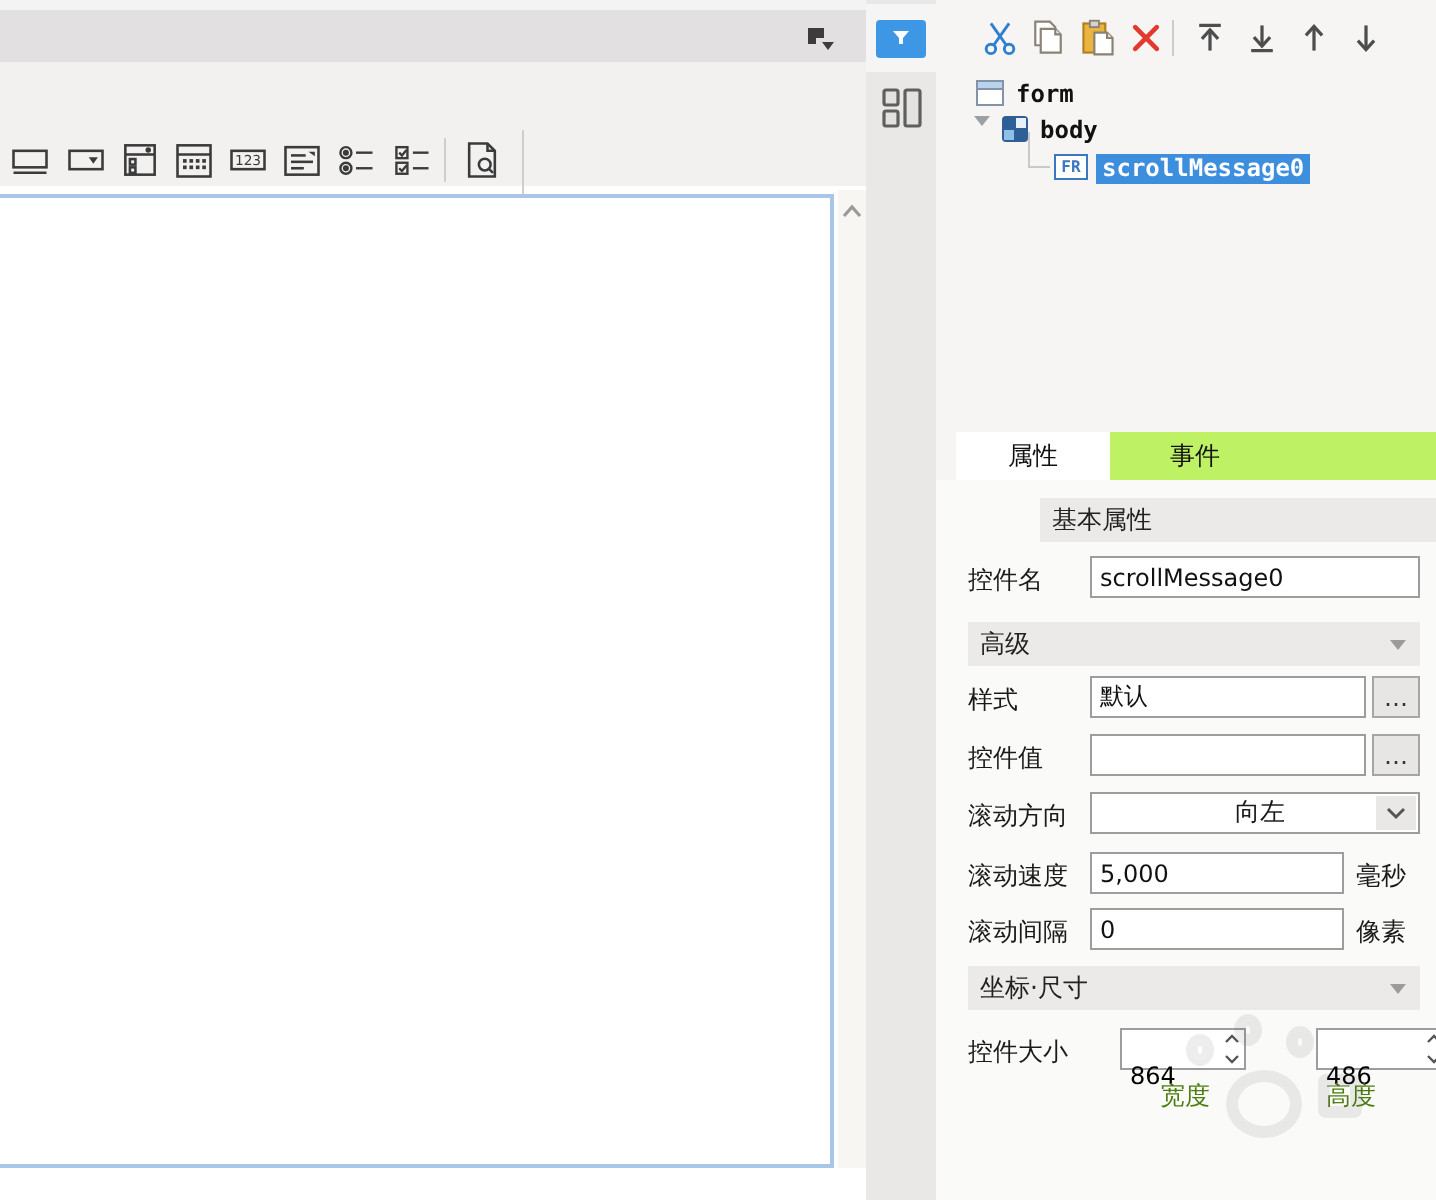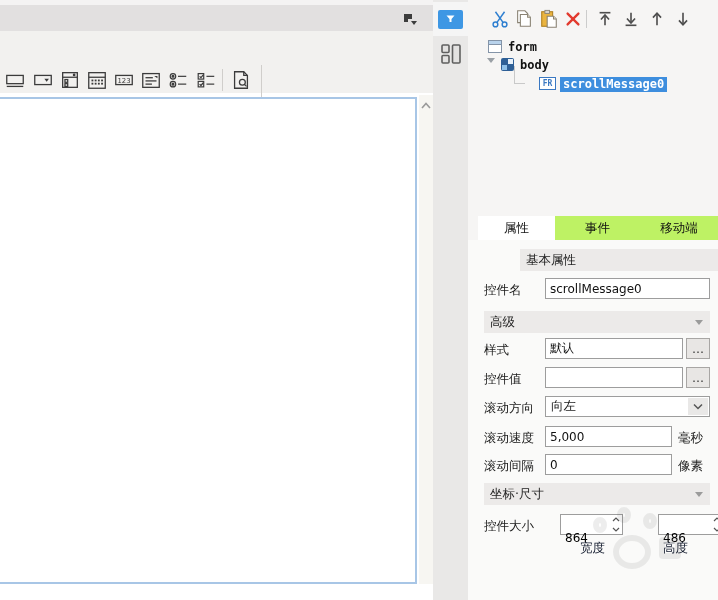--- a/index.html
+++ b/index.html
@@ -35,42 +35,42 @@
   .tree-row { position:absolute; height:16px; display:flex; align-items:flex-start; font-family:"DejaVu Sans Mono","Liberation Mono",monospace; font-weight:bold; font-size:12px; color:#111; }
   .tree-label { margin-left:6px; }
   .tree-label-selected { margin-left:4px; background:#3e8ede; color:#fff; padding:0 3px; line-height:15px; }
   .expander { width:0; height:0; border-left:4px solid transparent; border-right:4px solid transparent; border-top:5px solid #9aa0a6; margin-right:6px; }
   .connector { position:absolute; left:514px; top:66px; width:11px; height:18px; border-left:1px solid #c9c9c9; border-bottom:1px solid #c9c9c9; }
   #form-icon { width:14px; height:13px; border:1px solid #8494a8; background:#fff; }
   #form-icon .bar { height:4px; background:#b9d3ec; border-bottom:1px solid #8494a8; }
   #body-icon { width:13px; height:13px; background:#2e5f96; border-radius:2px; position:relative; }
   #body-icon .sq1 { position:absolute; right:1px; top:1px; width:5px; height:5px; background:#e8f1fa; }
   #body-icon .sq2 { position:absolute; left:1px; bottom:1px; width:5px; height:5px; background:#8fc0e8; }
-  #fr-icon { width:17px; height:13px; border:1px solid #3a78c2; background:#fff; color:#3a78c2; font-size:8px; font-weight:bold; font-family:"DejaVu Sans Mono",monospace; display:flex; align-items:center; justify-content:center; letter-spacing:0;margin-left:12px; }
+  #fr-icon { width:17px; height:13px; border:1px solid #3a78c2; background:#fff; color:#3a78c2; font-size:8px; font-weight:bold; font-family:"DejaVu Sans Mono",monospace; display:flex; align-items:center; justify-content:center; letter-spacing:0; }
 
   
   #tabbar { left:478px; top:216px; width:240px; height:24px; background:#bef264; display:flex; }
   .tab { display:flex; align-items:center; justify-content:center; font-size:12.5px; color:#111; }
   .tab.active { background:#ffffff; }
 
   
   #prop-area { left:468px; top:240px; width:250px; height:360px; background:#fafaf9; }
   .sec-header { position:absolute; left:484px; width:226px; height:22px; background:#eceae9; display:flex; align-items:center; padding-left:6px; font-size:12.5px; color:#222; }
   .sec-caret { position:absolute; right:7px; top:9px; width:0; height:0; border-left:4px solid transparent; border-right:4px solid transparent; border-top:5px solid #9b9b9b; }
   .prop-label { position:absolute; left:484px; font-size:12.5px; color:#1a1a1a; }
   .prop-input { position:absolute; height:21px; border:1px solid #9d9d9d; background:#fff; font-family:"DejaVu Sans","Liberation Sans",sans-serif; font-size:12px; color:#111; padding:0 4px; outline:none; }
   .ellipsis-btn { position:absolute; width:24px; height:21px; background:#e8e6e4; border:1px solid #a8a6a4; font-size:12px; color:#333; display:flex; align-items:center; justify-content:center; line-height:1; }
   .select-box { position:absolute; height:21px; border:1px solid #9d9d9d; background:#fff; display:flex; align-items:center; padding-left:5px; font-size:12.5px; }
   .select-btn { position:absolute; right:1px; top:1px; width:20px; height:17px; background:#e9e8e7; display:flex; align-items:center; justify-content:center; }
   .unit { position:absolute; font-size:12.5px; color:#1a1a1a; }
   .spinner { position:absolute; height:21px; border:1px solid #9d9d9d; background:#fff; }
   .spinner input { position:absolute; left:0; top:13px; width:calc(100% - 14px); height:100%; border:none; outline:none; font-size:12px; padding:0 4px; font-family:"DejaVu Sans",sans-serif; background:transparent; }
   .spin-btns { position:absolute; right:0; top:0; width:13px; height:100%; display:flex; flex-direction:column; }
   .spin-btn { flex:1; display:flex; align-items:center; justify-content:center; }
-  .size-sublabel { position:absolute; font-size:12.5px; color:#0f172a; }
+  .size-sublabel { position:absolute; font-size:12.5px; color:#4d7c0f; }
 
   
   #watermark { left:585px; top:505px; width:110px; height:90px; opacity:0.10; pointer-events:none; }
   #watermark .pad { position:absolute; border:6px solid #555; border-radius:50%; }
 </style>
 </head>
 <body>
 
 <div id="left-region" class="abs">
   <div id="left-topstrip" class="abs"></div>
@@ -289,21 +289,20 @@
 </div>
 <div class="connector abs"></div>
 <div class="tree-row" style="left:527px; top:77px;">
   <div id="fr-icon">FR</div>
   <span class="tree-label-selected">scrollMessage0</span>
 </div>
 
 <div id="tabbar" class="abs">
   <div class="tab active" style="width:77px;">属性</div>
   <div class="tab" style="width:85px;">事件</div>
-  <div class="tab" style="width:78px;">移动端</div>
 </div>
 
 <div id="prop-area" class="abs"></div>
 
 <div class="sec-header" style="top:249px;margin-left:36px;">
   <span>基本属性</span>
   <div class="sec-caret"></div>
 </div>
 
 <div class="prop-label" style="top:282px;">控件名</div>
@@ -316,21 +315,21 @@
 
 <div class="prop-label" style="top:342px;">样式</div>
 <input class="prop-input" style="left: 545px; top: 338px; width: 138px;" value="默认">
 <div class="ellipsis-btn" style="left:686px; top:338px;">…</div>
 
 <div class="prop-label" style="top:371px;">控件值</div>
 <input class="prop-input" style="left: 545px; top: 367px; width: 138px;" value="">
 <div class="ellipsis-btn" style="left:686px; top:367px;">…</div>
 
 <div class="prop-label" style="top:400px;">滚动方向</div>
-<div class="select-box" style="left:545px; top:396px; width:165px;">
+<div class="select-box" style="left:545px; top:396px; width:165px;justify-content:center;">
   <span>向左</span>
   <div class="select-btn">
     <svg width="10" height="7" viewBox="0 0 10 7" fill="none" stroke="#555" stroke-width="1.5">
         <polyline points="1,1.5 5,5.5 9,1.5"></polyline>
       </svg>
   </div>
 </div>
 
 <div class="prop-label" style="top:430px;">滚动速度</div>
 <input class="prop-input" style="left: 545px; top: 426px; width: 127px;" value="5,000">

